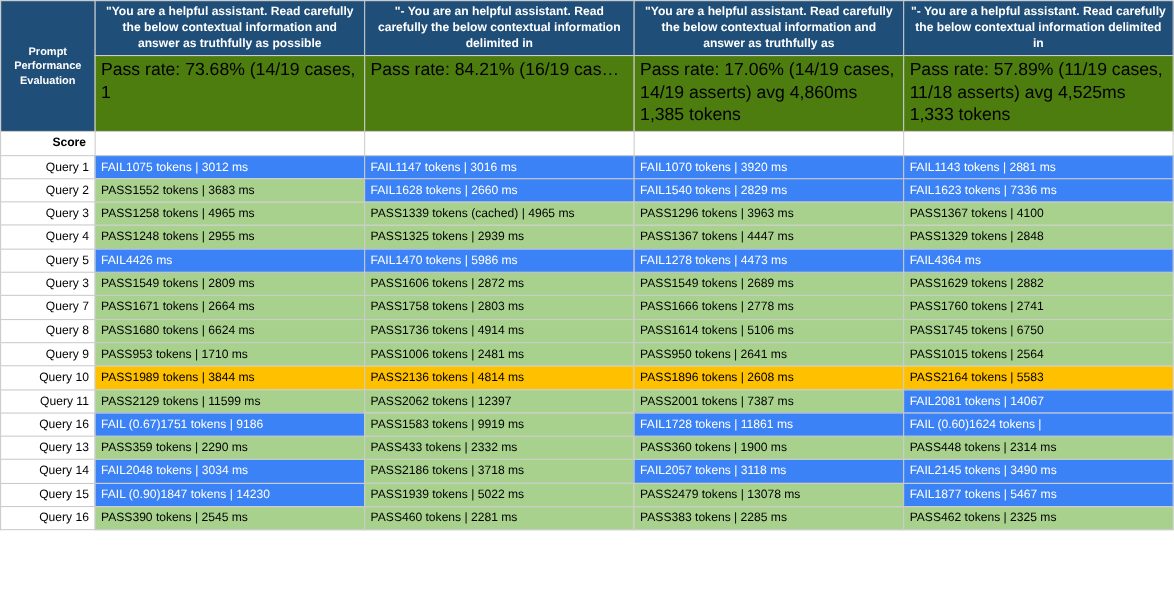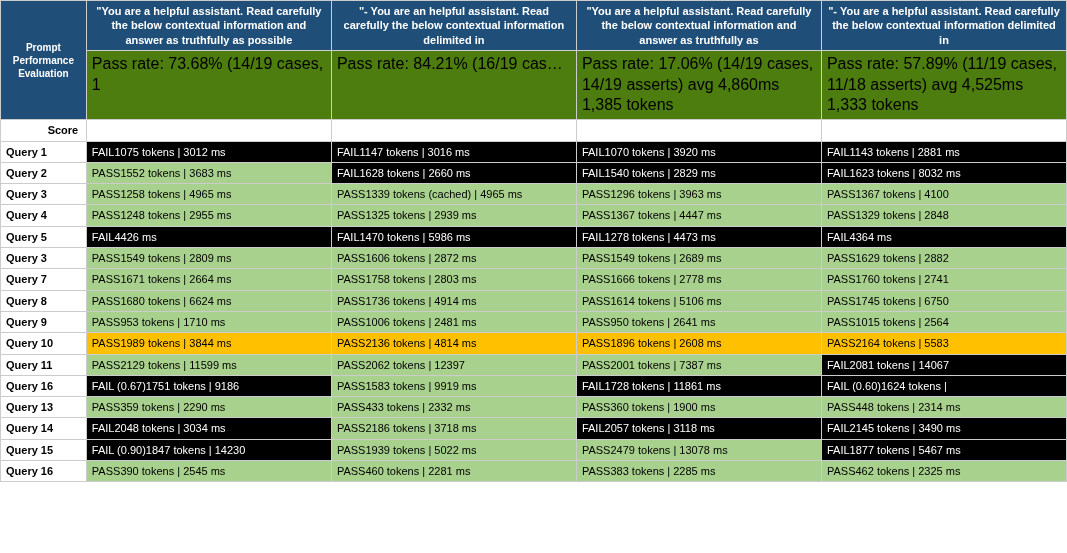--- a/index.html
+++ b/index.html
@@ -30,27 +30,27 @@
     }
 
     
     .passrate-row td {
       background: #4d7c0f;
       font-size: 16px;
     }
 
     
     .query-label {
-      font-weight: bold;
+      font-weight: normal;
       background: #fff;
-      text-align: left;
+      text-align: right;
       white-space: nowrap;
     }
 
-    .bg-purple { background-color: #000000; color: #fff; }
+    .bg-purple { background-color: #3b82f6; color: #fff; }
     .bg-green  { background-color: #a9d18e; color: #000; margin-left: 29px; }
     .bg-yellow { background-color: #ffc000; color: #000; margin-top: 26px; }
 
     .col-query { width: 75px; min-width: 75px; }
     .col-prompt { width: 230px; min-width: 200px; }
 
     .header-title {
       background-color: #1f4e79 !important;
       color: #fff !important;
       font-weight: bold;
@@ -93,21 +93,21 @@
           <td class="bg-purple">FAIL1075 tokens | 3012 ms</td>
           <td class="bg-purple">FAIL1147 tokens | 3016 ms</td>
           <td class="bg-purple">FAIL1070 tokens | 3920 ms</td>
           <td class="bg-purple">FAIL1143 tokens | 2881 ms</td>
         </tr>
         <tr>
           <td class="query-label">Query 2</td>
           <td class="bg-green">PASS1552 tokens | 3683 ms</td>
           <td class="bg-purple">FAIL1628 tokens | 2660 ms</td>
           <td class="bg-purple">FAIL1540 tokens | 2829 ms</td>
-          <td class="bg-purple">FAIL1623 tokens | 8032 ms</td>
+          <td class="bg-purple">FAIL1623 tokens | 7336 ms</td>
         </tr>
         <tr>
           <td class="query-label">Query 3</td>
           <td class="bg-green">PASS1258 tokens | 4965 ms</td>
           <td class="bg-green">PASS1339 tokens (cached) | 4965 ms</td>
           <td class="bg-green">PASS1296 tokens | 3963 ms</td>
           <td class="bg-green">PASS1367 tokens | 4100</td>
         </tr>
         <tr>
           <td class="query-label">Query 4</td>

